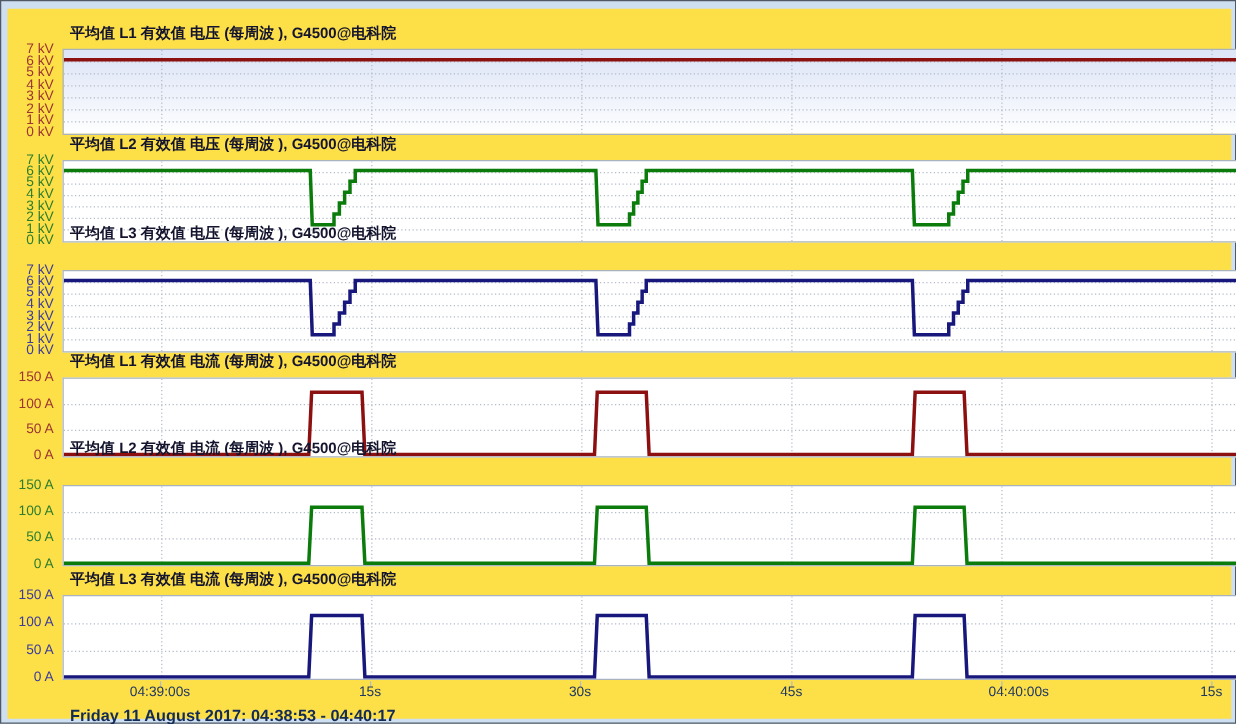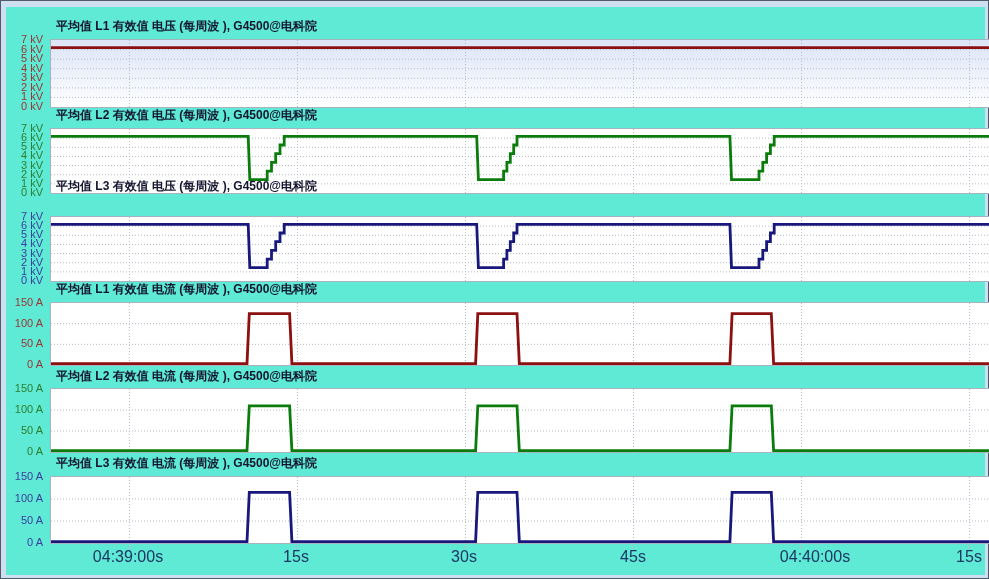--- a/index.html
+++ b/index.html
@@ -1,26 +1,26 @@
 <!DOCTYPE html>
 <html><head>
 <meta charset="utf-8">
 <style>
   html,body{margin:0;padding:0;}
   body{width:989px;height:579px;font-family:"Liberation Sans",sans-serif;overflow:hidden;}
   #frame{position:absolute;left:0;top:0;width:987px;height:577px;border:1px solid #4f5a66;background:#cfdff2;}
-  #content{position:absolute;left:5px;top:6px;right:3px;bottom:3px;background:#5eead4;}
+  #content{position:absolute;left:5px;top:6px;right:3px;bottom:3px;background:#fde047;}
   .chart-title{position:absolute;left:50px;height:16px;font-size:12px;font-weight:bold;color:#14142e;white-space:nowrap;}
   .plot{position:absolute;left:44px;width:941px;background:#ffffff;border:1px solid #a9b3bf;box-sizing:content-box;}
   .plot.selected{background:linear-gradient(180deg,#dce4f6 0%,#eef2fb 55%,#ffffff 100%);}
   .plot svg{position:absolute;left:0;top:0;display:block;}
   .ylabels{position:absolute;left:0;width:40px;}
   .ylabel{position:absolute;right:3px;height:12px;line-height:12px;font-size:11px;white-space:nowrap;}
   #xaxis{position:absolute;left:0;top:538px;width:989px;height:18px;}
-  .xtick-label{position:absolute;width:90px;text-align:center;font-size:16px;color:#1e3664;top:3px;}
+  .xtick-label{position:absolute;width:90px;text-align:center;font-size:11px;color:#1e3664;top:3px;}
   .xtick-mark{position:absolute;top:0;width:1px;height:4px;background:#b4bcc8;}
   #statusbar{position:absolute;left:50px;top:558px;font-size:13px;font-weight:bold;color:#132b57;white-space:nowrap;}
 </style>
 </head>
 <body>
 
 <div id="frame">
   <div id="content">
 
     <div class="chart">
@@ -133,21 +133,21 @@
             <line x1="414.48809523809524" x2="414.48809523809524" y1="0" y2="62" stroke="#b4bcc8" stroke-width="1" stroke-dasharray="1,2"></line>
             <line x1="582.5238095238095" x2="582.5238095238095" y1="0" y2="62" stroke="#b4bcc8" stroke-width="1" stroke-dasharray="1,2"></line>
             <line x1="750.5595238095239" x2="750.5595238095239" y1="0" y2="62" stroke="#b4bcc8" stroke-width="1" stroke-dasharray="1,2"></line>
             <line x1="918.5952380952381" x2="918.5952380952381" y1="0" y2="62" stroke="#b4bcc8" stroke-width="1" stroke-dasharray="1,2"></line>
             <polyline points="0.0,60.6 196.0,60.6 198.3,10.7 238.6,10.7 240.9,60.6 424.6,60.6 426.8,10.7 466.0,10.7 468.3,60.6 678.9,60.6 681.1,10.7 720.3,10.7 722.6,60.6 941.0,60.6" fill="none" stroke="#8c1010" stroke-width="2.8" stroke-linejoin="miter"></polyline>
           </svg>
         </div>
     </div>
 
     <div class="chart">
-      <div class="chart-title" style="top: 361px;">平均值 L2 有效值 电流 (每周波 ), G4500@电科院</div>
+      <div class="chart-title" style="top: 343px;">平均值 L2 有效值 电流 (每周波 ), G4500@电科院</div>
       <div class="ylabels" style="top: 381px; height: 63px;">
           <div class="ylabel" style="top: -6px; color: rgb(46, 125, 46);">150 A</div>
           <div class="ylabel" style="top: 15px; color: rgb(46, 125, 46);">100 A</div>
           <div class="ylabel" style="top: 36px; color: rgb(46, 125, 46);">50 A</div>
           <div class="ylabel" style="top: 57px; color: rgb(46, 125, 46);">0 A</div>
         </div>
       <div class="plot" style="top: 381px; height: 63px;">
           <svg width="941" height="63" viewBox="0 0 941 63">
             <line x1="0" x2="941" y1="21" y2="21" stroke="#b4bcc8" stroke-width="1" stroke-dasharray="1,2"></line>
             <line x1="0" x2="941" y1="42" y2="42" stroke="#b4bcc8" stroke-width="1" stroke-dasharray="1,2"></line>
@@ -193,15 +193,16 @@
         <div class="xtick-mark" style="left: 458px;"></div>
         <div class="xtick-label" style="left: 413px;">30s</div>
         <div class="xtick-mark" style="left: 627px;"></div>
         <div class="xtick-label" style="left: 582px;">45s</div>
         <div class="xtick-mark" style="left: 795px;"></div>
         <div class="xtick-label" style="left: 764px;">04:40:00s</div>
         <div class="xtick-mark" style="left: 963px;"></div>
         <div class="xtick-label" style="left: 918px;">15s</div>
       </div>
 
+    <div id="statusbar">Friday 11 August 2017: 04:38:53 - 04:40:17</div>
 
   </div>
 </div>
 
 </body></html>

